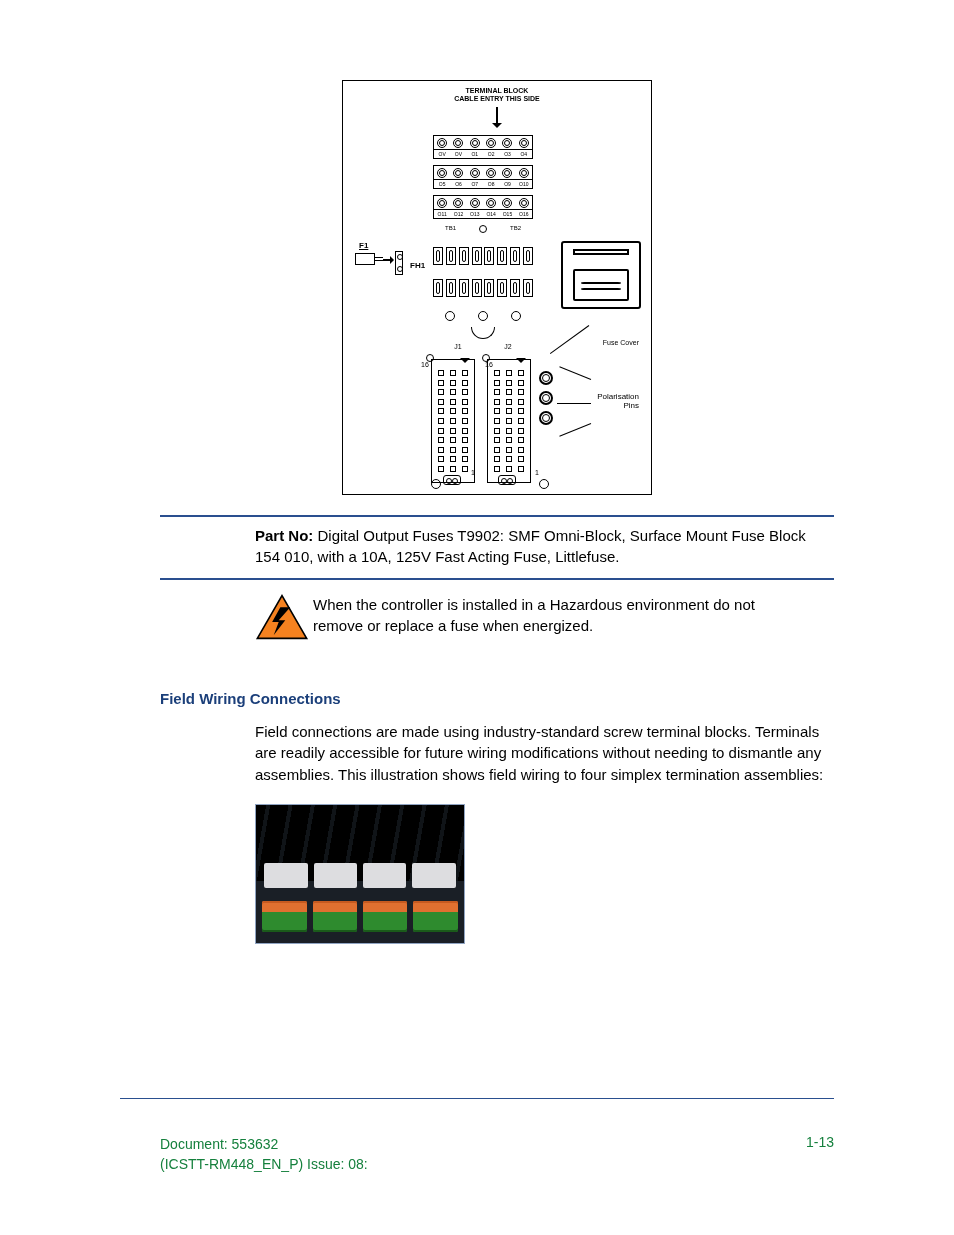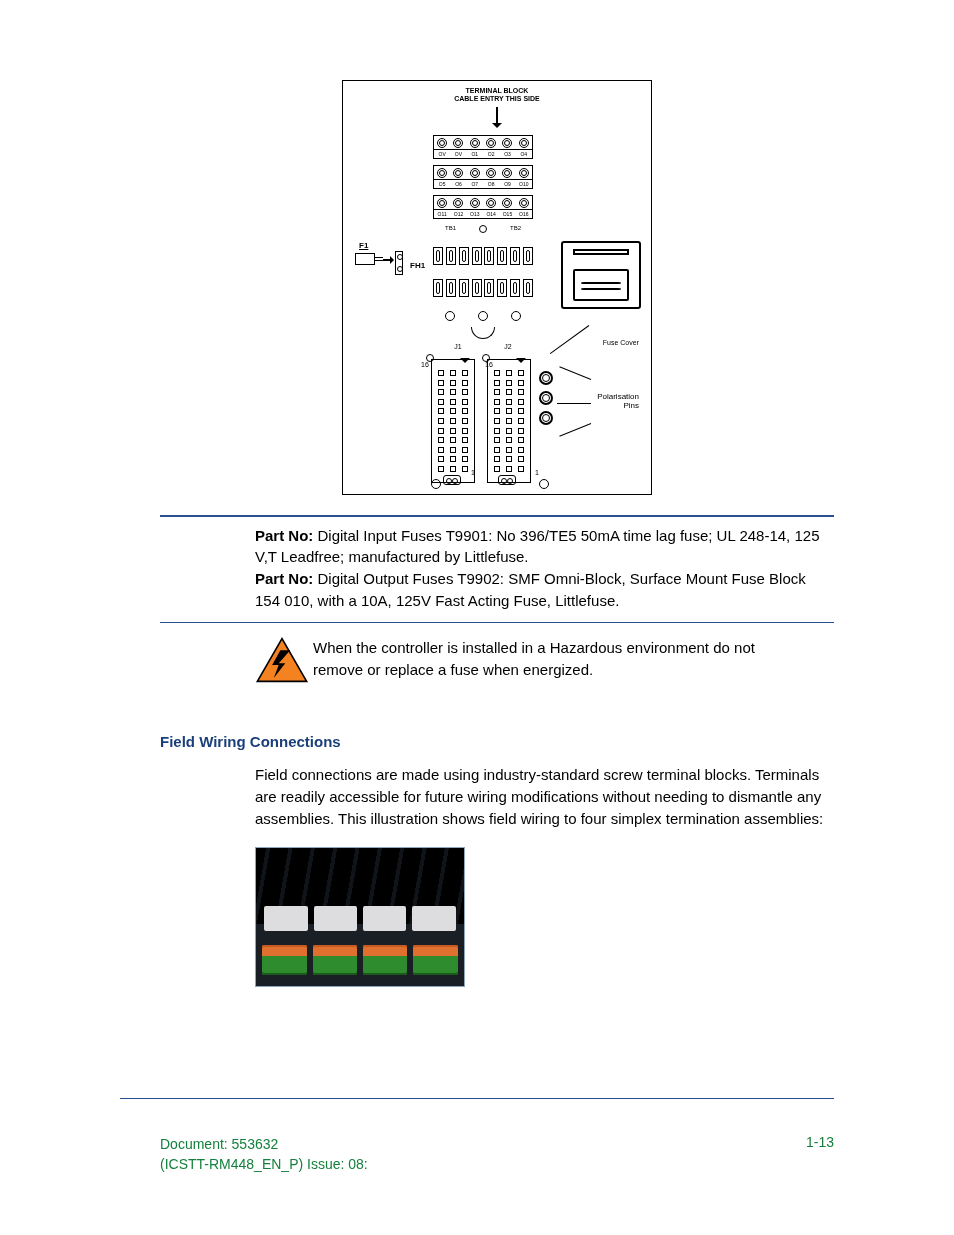--- a/index.html
+++ b/index.html
@@ -496,23 +496,20 @@
       <span class="pol-l1"></span>
       <span class="pol-l2"></span>
       <span class="pol-l3"></span>
     </div>
   </div>
 
   <hr class="hr-blue">
 
   <div class="part-block">
     <p>
-      <b>Part No:</b><span> Digital Input Fuses T9901:  No 396/TE5 50mA time lag fuse; UL 248-14, 125 V,T Leadfree; manufactured by Littlefuse.</span>
-    </p>
-    <p>
       <b>Part No:</b><span> Digital Output Fuses T9902:  SMF Omni-Block, Surface Mount Fuse Block 154 010, with a 10A, 125V Fast Acting Fuse, Littlefuse.</span>
     </p>
   </div>
 
   <hr class="hr-blue-bottom">
 
   <div class="warn-block">
     <div class="warn-body">
       <svg class="warn-icon" viewBox="0 0 64 56">
         <polygon points="32,2 62,54 2,54" fill="#f58220" stroke="#000" stroke-width="2"></polygon>

